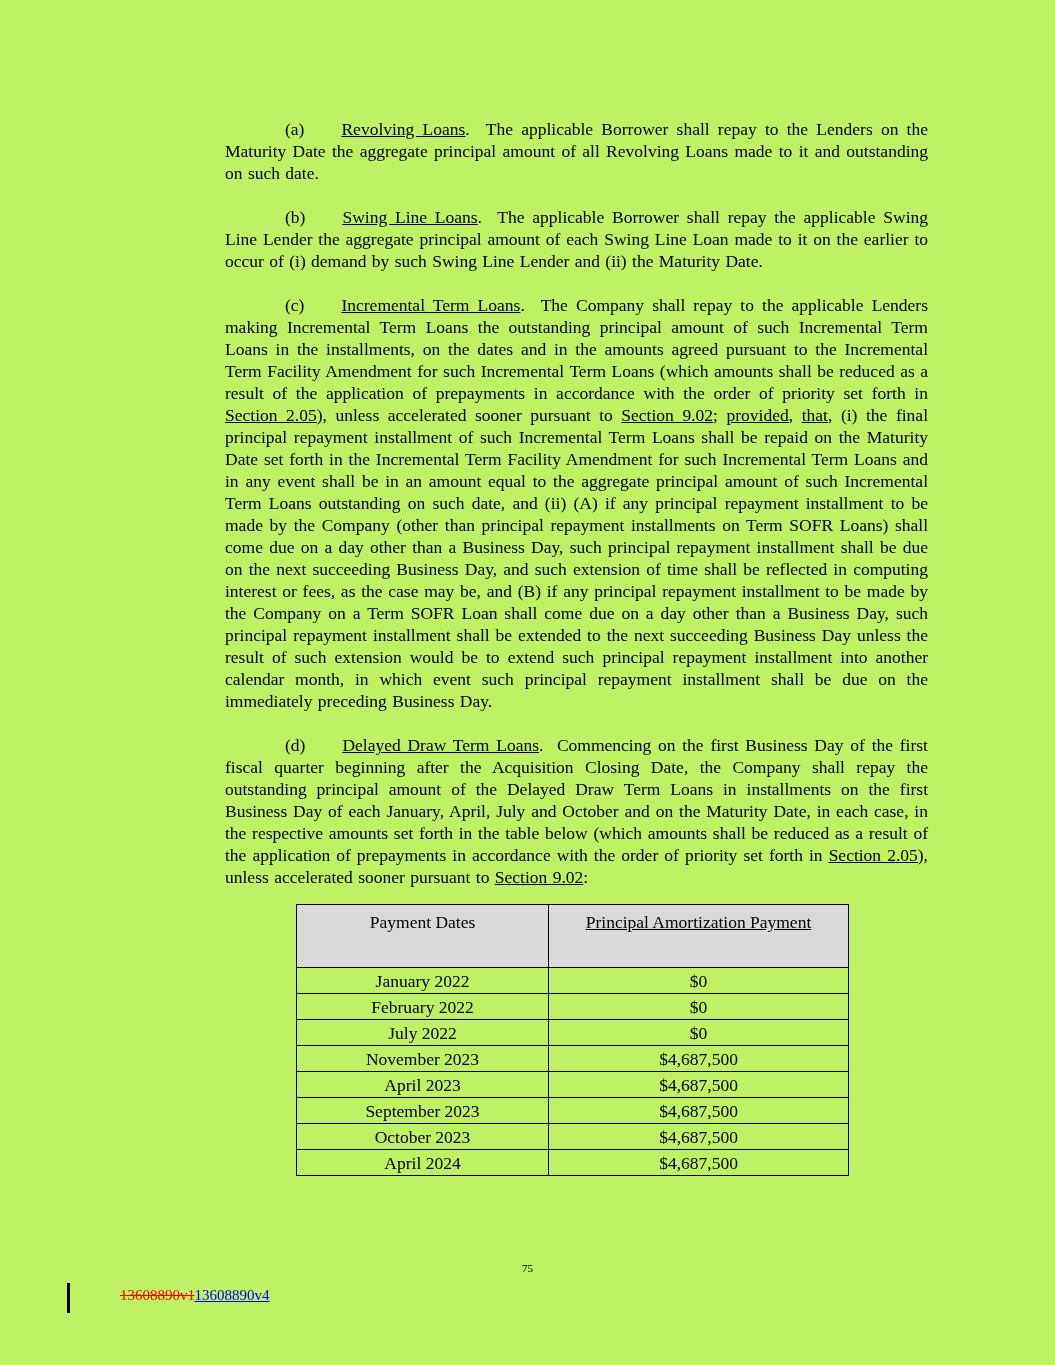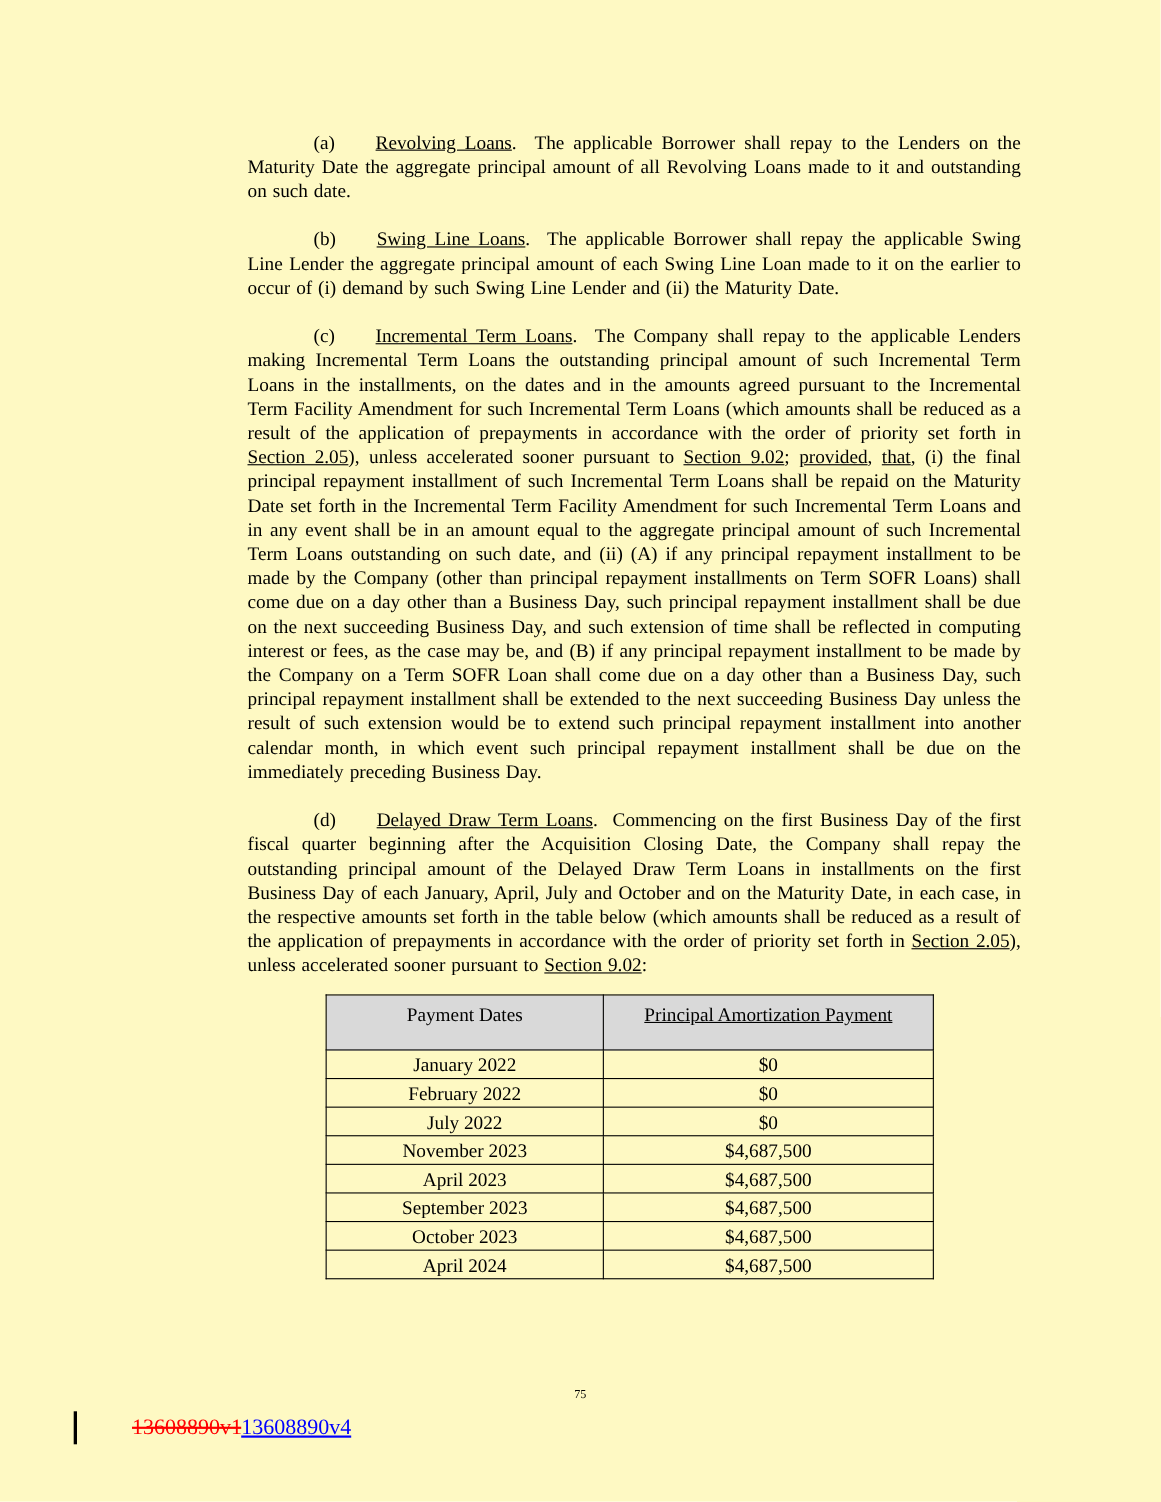--- a/index.html
+++ b/index.html
@@ -4,21 +4,21 @@
 <style>
   * { margin: 0; padding: 0; box-sizing: border-box; }
   html, body { background: #ffffff; }
   body {
     width: 1055px; height: 1365px;
     position: relative;
     overflow: hidden;
     font-family: "Liberation Serif", "DejaVu Serif", serif;
     color: #000000;
   }
-  .page { position: absolute; inset: 0; background: #fef9c3; }
+  .page { position: absolute; inset: 0; background: #bef264; }
   .content {
     position: absolute;
     left: 225px; top: 118px;
     width: 703px;
   }
   .para {
     font-size: 17.5px;
     line-height: 22px;
     text-align: justify;
     text-indent: 60px;
@@ -37,42 +37,42 @@
   .amort-table col.col-dates  { width: 252px; }
   .amort-table col.col-amount { width: 300px; }
   .amort-table th, .amort-table td {
     border: 1.5px solid #000000;
     text-align: center;
     font-size: 17.5px;
     font-weight: normal;
     line-height: 22px;
   }
   .amort-table th {
-    height: 50px;
+    height: 63px;
     vertical-align: top;
     padding-top: 6px;
   }
   .amort-table td { height: 26px; vertical-align: middle; }
   .page-number {
     position: absolute;
     top: 1262px; left: 0;
     width: 1055px;
     text-align: center;
     font-size: 11px;
   }
   .change-bar {
     position: absolute;
     left: 67px; top: 1283px;
     width: 2.5px; height: 30px;
     background: #000000;
   }
   .footer-revision {
     position: absolute;
     left: 120px; top: 1287px;
-    font-size: 20px;
+    font-size: 15px;
     white-space: nowrap;
   }
   .footer-revision .del { text-decoration: line-through; }
   .footer-revision .ins { text-decoration: underline; }
 </style>
 </head>
 <body>
 
 <div class="page">
 

